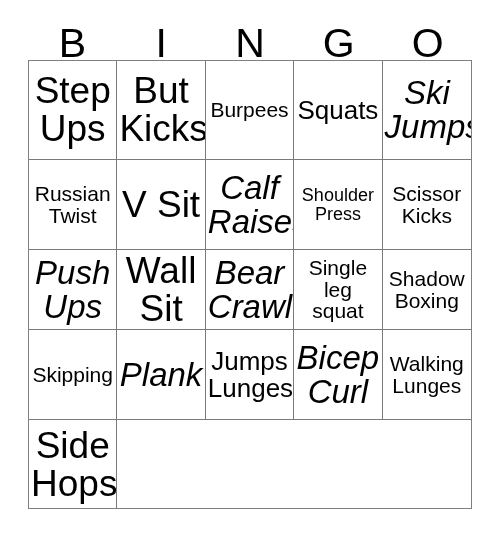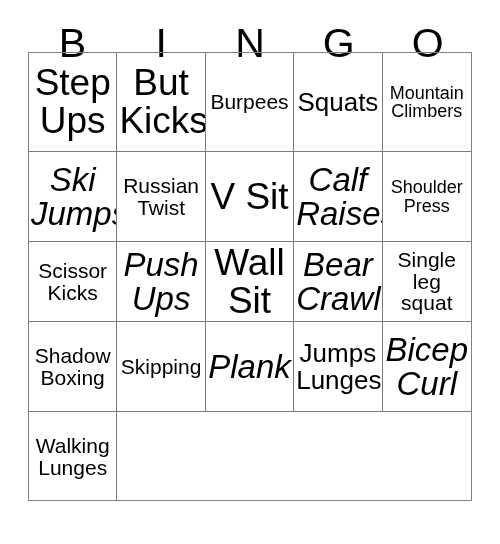--- a/index.html
+++ b/index.html
@@ -38,21 +38,21 @@
     font-size: 41px;
     line-height: 1;
     font-weight: 400;
     letter-spacing: 0px;
     color: #000000;
   }
   
   .grid {
     position: absolute;
     left: 28px;
-    top: 52px;
+    top: 60px;
     width: 444px;
     height: 449px;
     box-sizing: border-box;
     border: 1px solid #808080;
     display: grid;
     grid-template-columns: repeat(5, 1fr);
     grid-template-rows: 99px 90px 80px 90px 89px;
   }
   .cell {
     box-sizing: border-box;
@@ -103,24 +103,20 @@
       <div class="cell s-xl">
         <span>But
 Kicks</span>
       </div>
       <div class="cell s-sm">
         <span>Burpees</span>
       </div>
       <div class="cell s-md">
         <span>Squats</span>
       </div>
-      <div class="cell s-xs">
-        <span>Mountain
-Climbers</span>
-      </div>
       <div class="cell s-lg">
         <span>Ski
 Jumps</span>
       </div>
       <div class="cell s-sm">
         <span>Russian
 Twist</span>
       </div>
       <div class="cell s-xl">
         <span>V Sit</span>
@@ -169,15 +165,19 @@
 Lunges</span>
       </div>
       <div class="cell s-lg">
         <span>Bicep
 Curl</span>
       </div>
       <div class="cell s-sm">
         <span>Walking
 Lunges</span>
       </div>
+      <div class="cell s-xl">
+        <span>Side
+Hops</span>
+      </div>
     </div>
 
 </div>
 
 </body></html>

